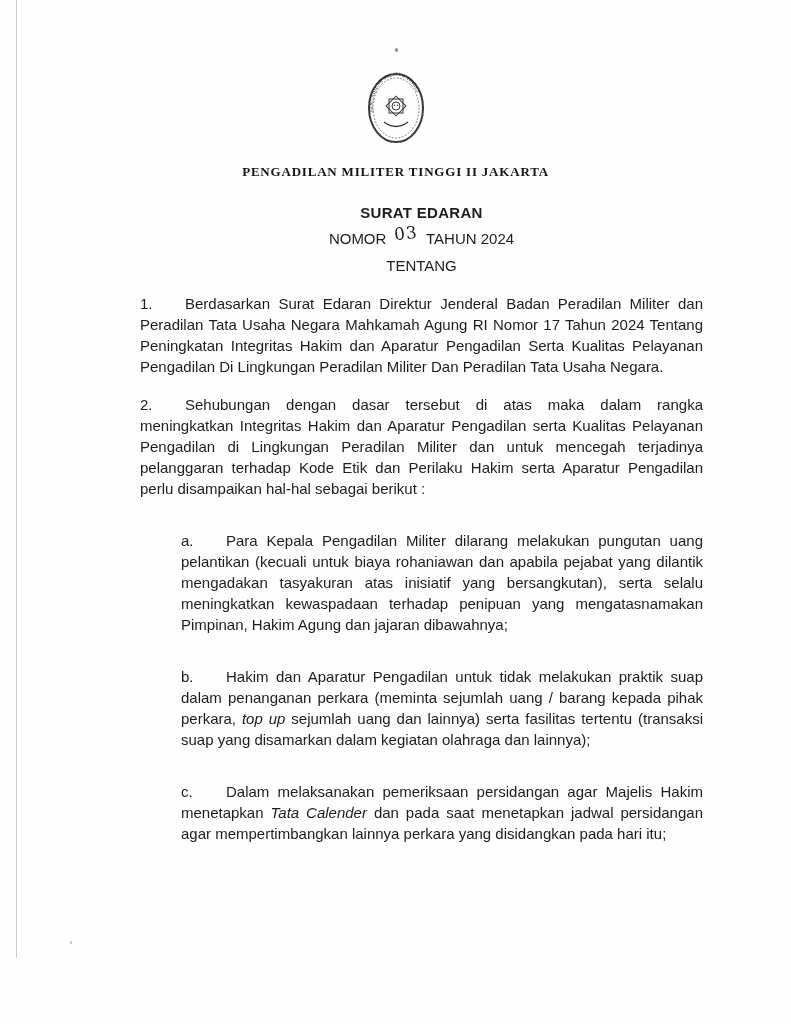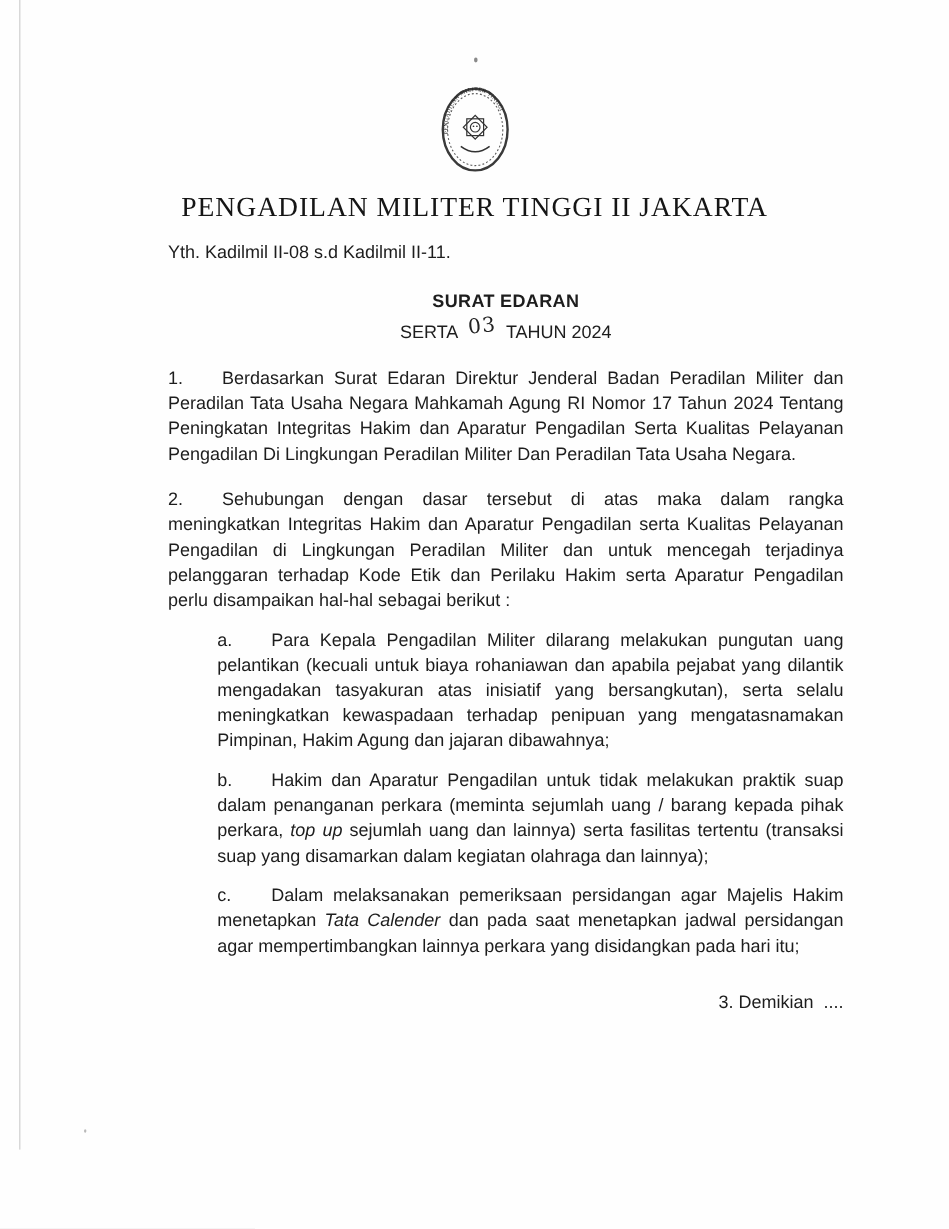--- a/index.html
+++ b/index.html
@@ -25,22 +25,22 @@
   .speck-top { left: 395px; top: 48px; width: 3px; height: 4px; }
   .speck-bottom { left: 70px; top: 941px; width: 2px; height: 3px; opacity: .6; }
 
   .content { margin: 0 88px 0 140px; } 
 
   .logo-wrap { text-align: center; padding-top: 70px; }
   .letterhead-title {
     margin-top: 10px;
     text-align: center;
     font-family: "Liberation Serif", serif;
-    font-weight: normal;
-    font-size: 23px;
+    font-weight: bold;
+    font-size: 13px;
     letter-spacing: 0.8px;
     color: #151515;
   }
   .addressee { margin-top: 17px; }
 
   .doc-head { text-align: center; }
   .doc-type { margin-top: 20px; font-weight: bold; letter-spacing: 0.3px; }
   .doc-number { margin-top: 5px; }
   .doc-number .gap { display: inline-block; width: 8px; }
   .handwritten {
@@ -61,21 +61,21 @@
     text-transform: none;
     letter-spacing: 0.2px;
   }
 
   .para { margin-top: 17px; text-align: justify; }
   .num {
     display: inline-block;
     width: 45px;
   }
   .items { margin-left: 41px; }
-  .item { margin-top: 12px; text-align: justify; }
+  .item { margin-top: 31px; text-align: justify; }
   .it { font-style: italic; }
 
   .continuation {
     margin-top: 26px;
     text-align: right;
     white-space: pre-wrap;
   }
 
   svg text { font-family: "Liberation Serif", serif; }
 </style>
@@ -103,27 +103,27 @@
       <circle cx="38" cy="36" r="4" fill="none" stroke="#333" stroke-width="1"></circle>
       <circle cx="36.6" cy="35.2" r="0.7" fill="#333"></circle>
       <circle cx="39.4" cy="35.2" r="0.7" fill="#333"></circle>
       <path d="M 26 52 Q 38 61 50 52" fill="none" stroke="#333" stroke-width="1.3"></path>
     </svg>
   </div>
 
   <div class="letterhead-title">PENGADILAN MILITER TINGGI II JAKARTA</div>
 
   <div class="content">
-    <div class="addressee">Yth. Kadilmil II-08 s.d Kadilmil II-11.</div>
 
     <div class="doc-head">
       <div class="doc-type">SURAT EDARAN</div>
       <div class="doc-number">
-        <span>SERTA</span><span class="gap"></span><span class="handwritten">03</span><span class="gap"></span><span>TAHUN 2024</span>
+        <span>NOMOR</span><span class="gap"></span><span class="handwritten">03</span><span class="gap"></span><span>TAHUN 2024</span>
       </div>
+      <div class="about-label">TENTANG</div>
     </div>
 
 
     <div class="para">
       <span class="num">1.</span><span>Berdasarkan Surat Edaran Direktur Jenderal Badan Peradilan Militer dan Peradilan Tata Usaha Negara Mahkamah Agung  RI Nomor 17 Tahun 2024 Tentang Peningkatan Integritas Hakim dan Aparatur Pengadilan Serta Kualitas Pelayanan Pengadilan Di Lingkungan Peradilan Militer Dan Peradilan Tata Usaha Negara.</span>
     </div>
 
     <div class="para">
       <span class="num">2.</span><span>Sehubungan dengan dasar tersebut di atas maka dalam rangka meningkatkan Integritas Hakim dan Aparatur Pengadilan serta Kualitas Pelayanan Pengadilan di Lingkungan Peradilan Militer dan untuk mencegah terjadinya pelanggaran terhadap Kode Etik dan Perilaku Hakim serta Aparatur Pengadilan perlu disampaikan hal-hal sebagai berikut :</span>
     </div>
@@ -133,16 +133,15 @@
         <span class="num">a.</span><span>Para Kepala Pengadilan Militer dilarang melakukan pungutan uang pelantikan (kecuali untuk biaya rohaniawan dan apabila pejabat yang dilantik mengadakan tasyakuran atas inisiatif yang bersangkutan), serta selalu meningkatkan kewaspadaan terhadap penipuan yang mengatasnamakan Pimpinan, Hakim Agung dan jajaran dibawahnya;</span><span class="it"></span><span></span>
       </div>
       <div class="item">
         <span class="num">b.</span><span>Hakim dan Aparatur Pengadilan untuk tidak melakukan praktik suap dalam penanganan perkara (meminta sejumlah uang / barang kepada pihak perkara, </span><span class="it">top up</span><span> sejumlah uang dan lainnya) serta fasilitas tertentu (transaksi suap yang disamarkan dalam kegiatan olahraga dan lainnya);</span>
       </div>
       <div class="item">
         <span class="num">c.</span><span>Dalam melaksanakan pemeriksaan persidangan agar Majelis Hakim menetapkan </span><span class="it">Tata Calender</span><span> dan pada saat menetapkan jadwal persidangan agar mempertimbangkan lainnya perkara yang disidangkan pada hari itu;</span>
       </div>
     </div>
 
-    <div class="continuation">3. Demikian  ....</div>
   </div>
 
 </div>
 
 </body></html>

